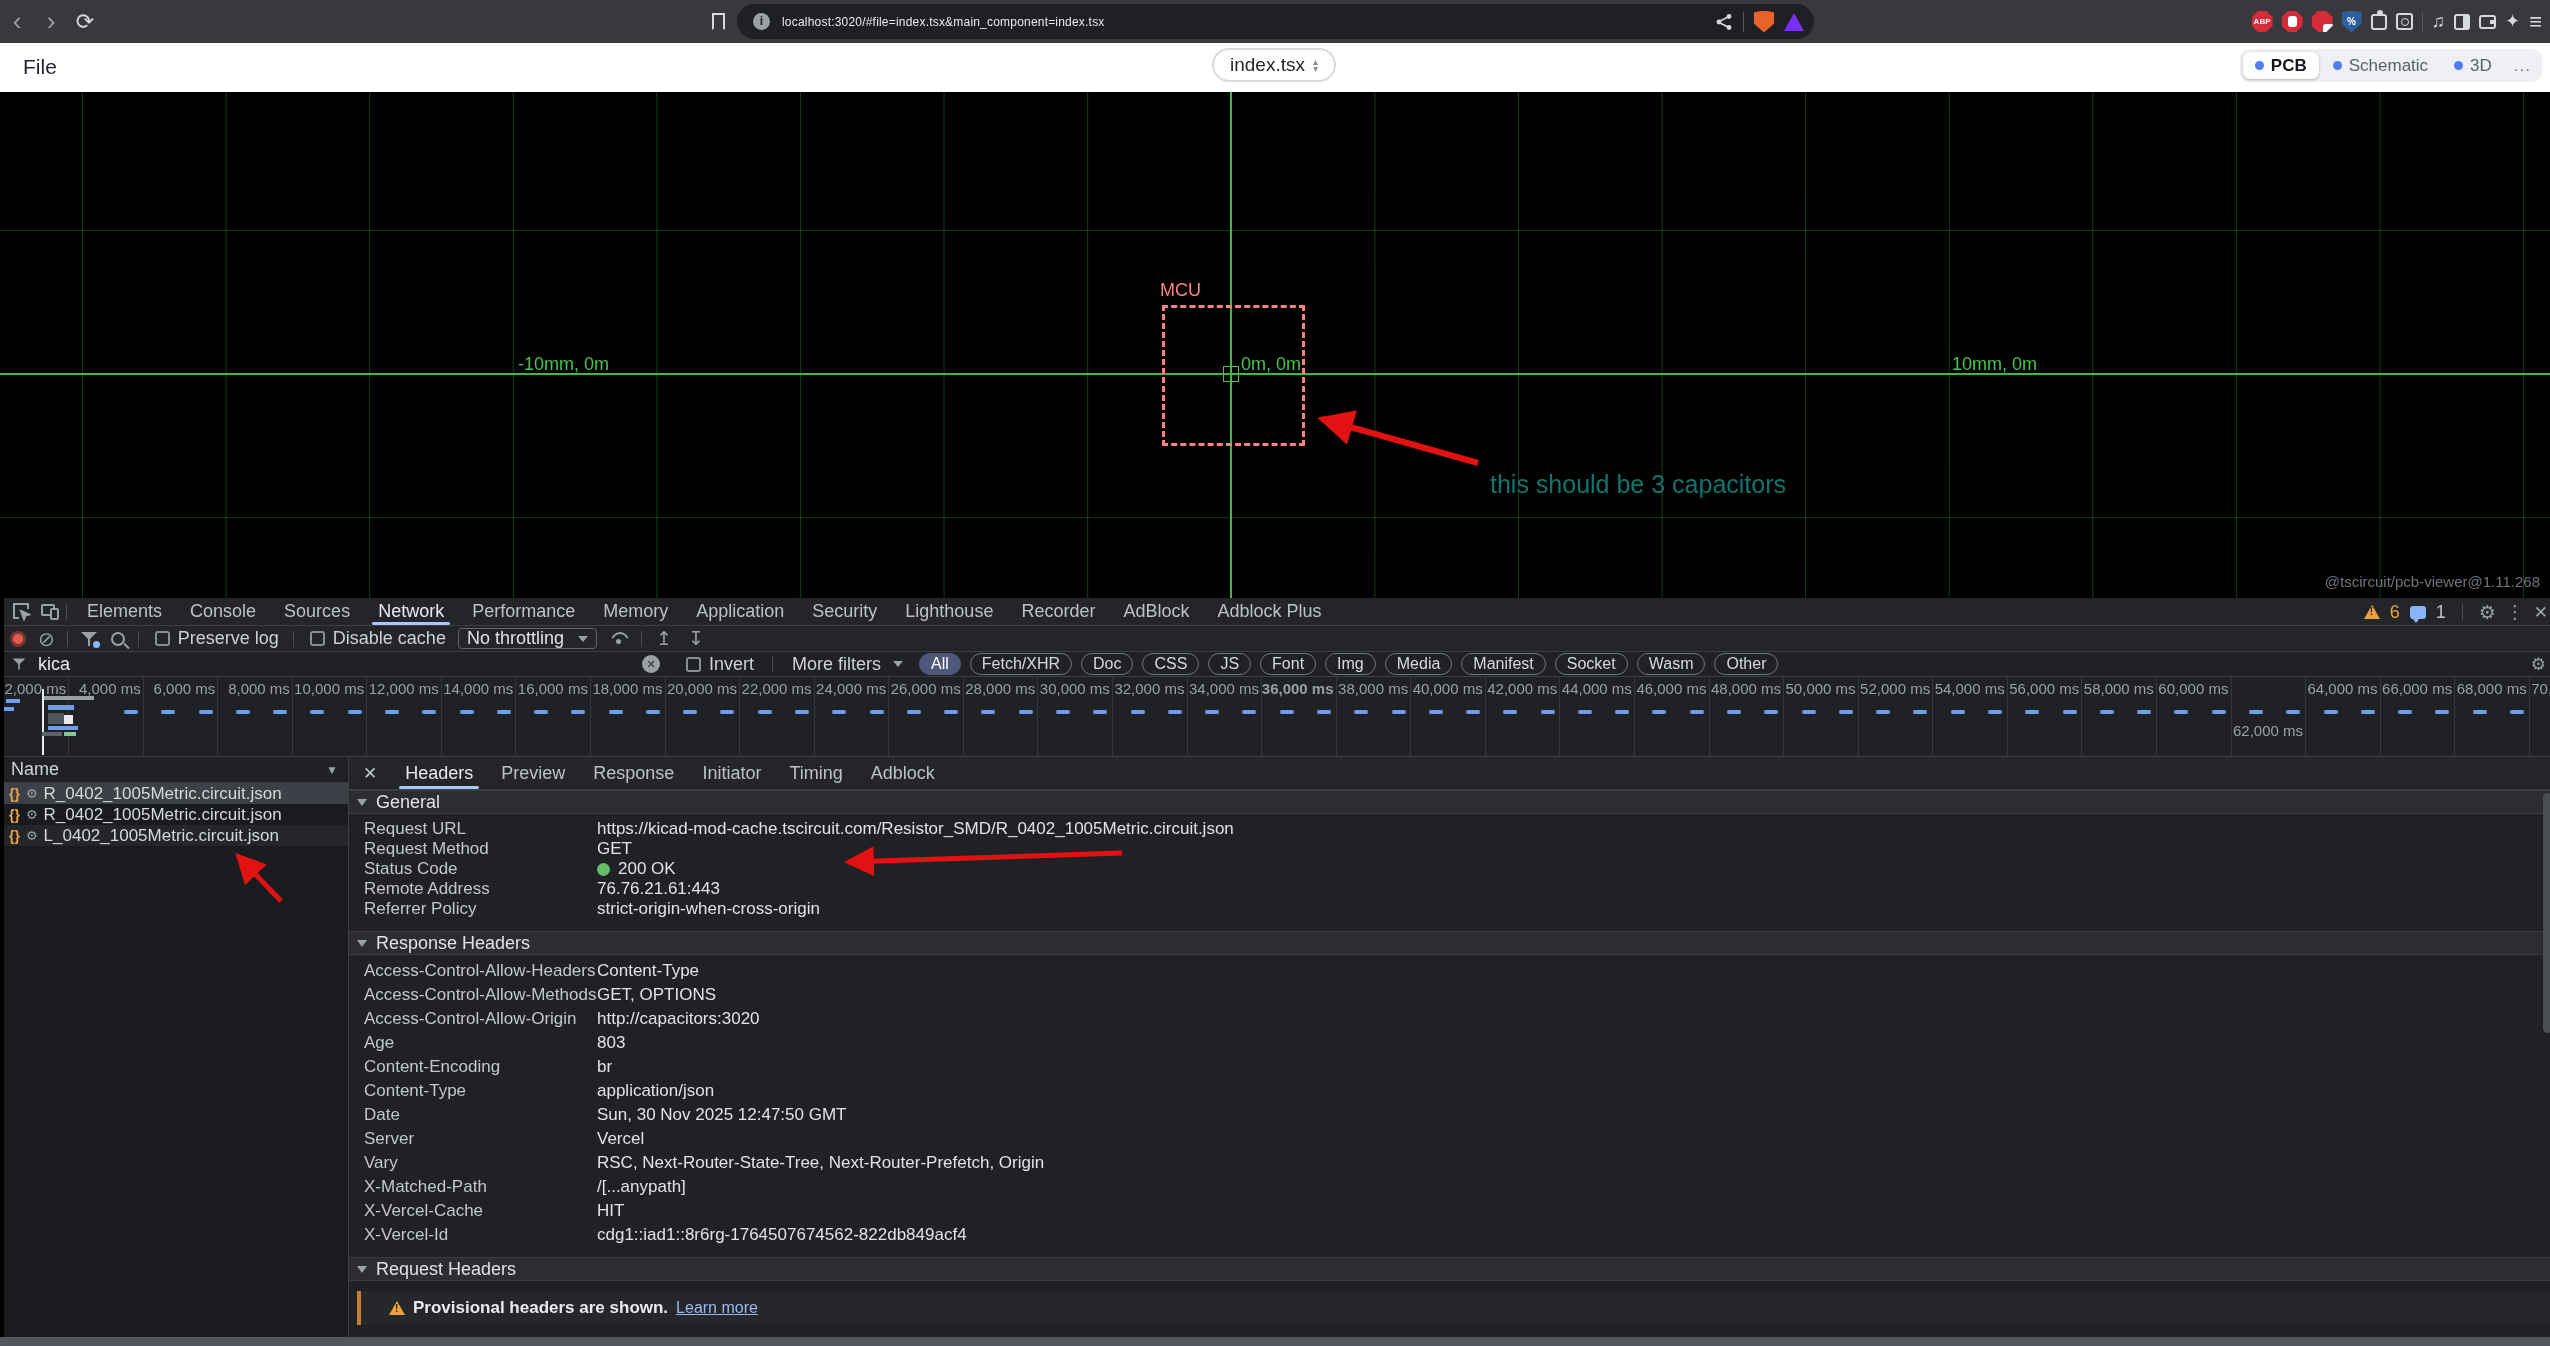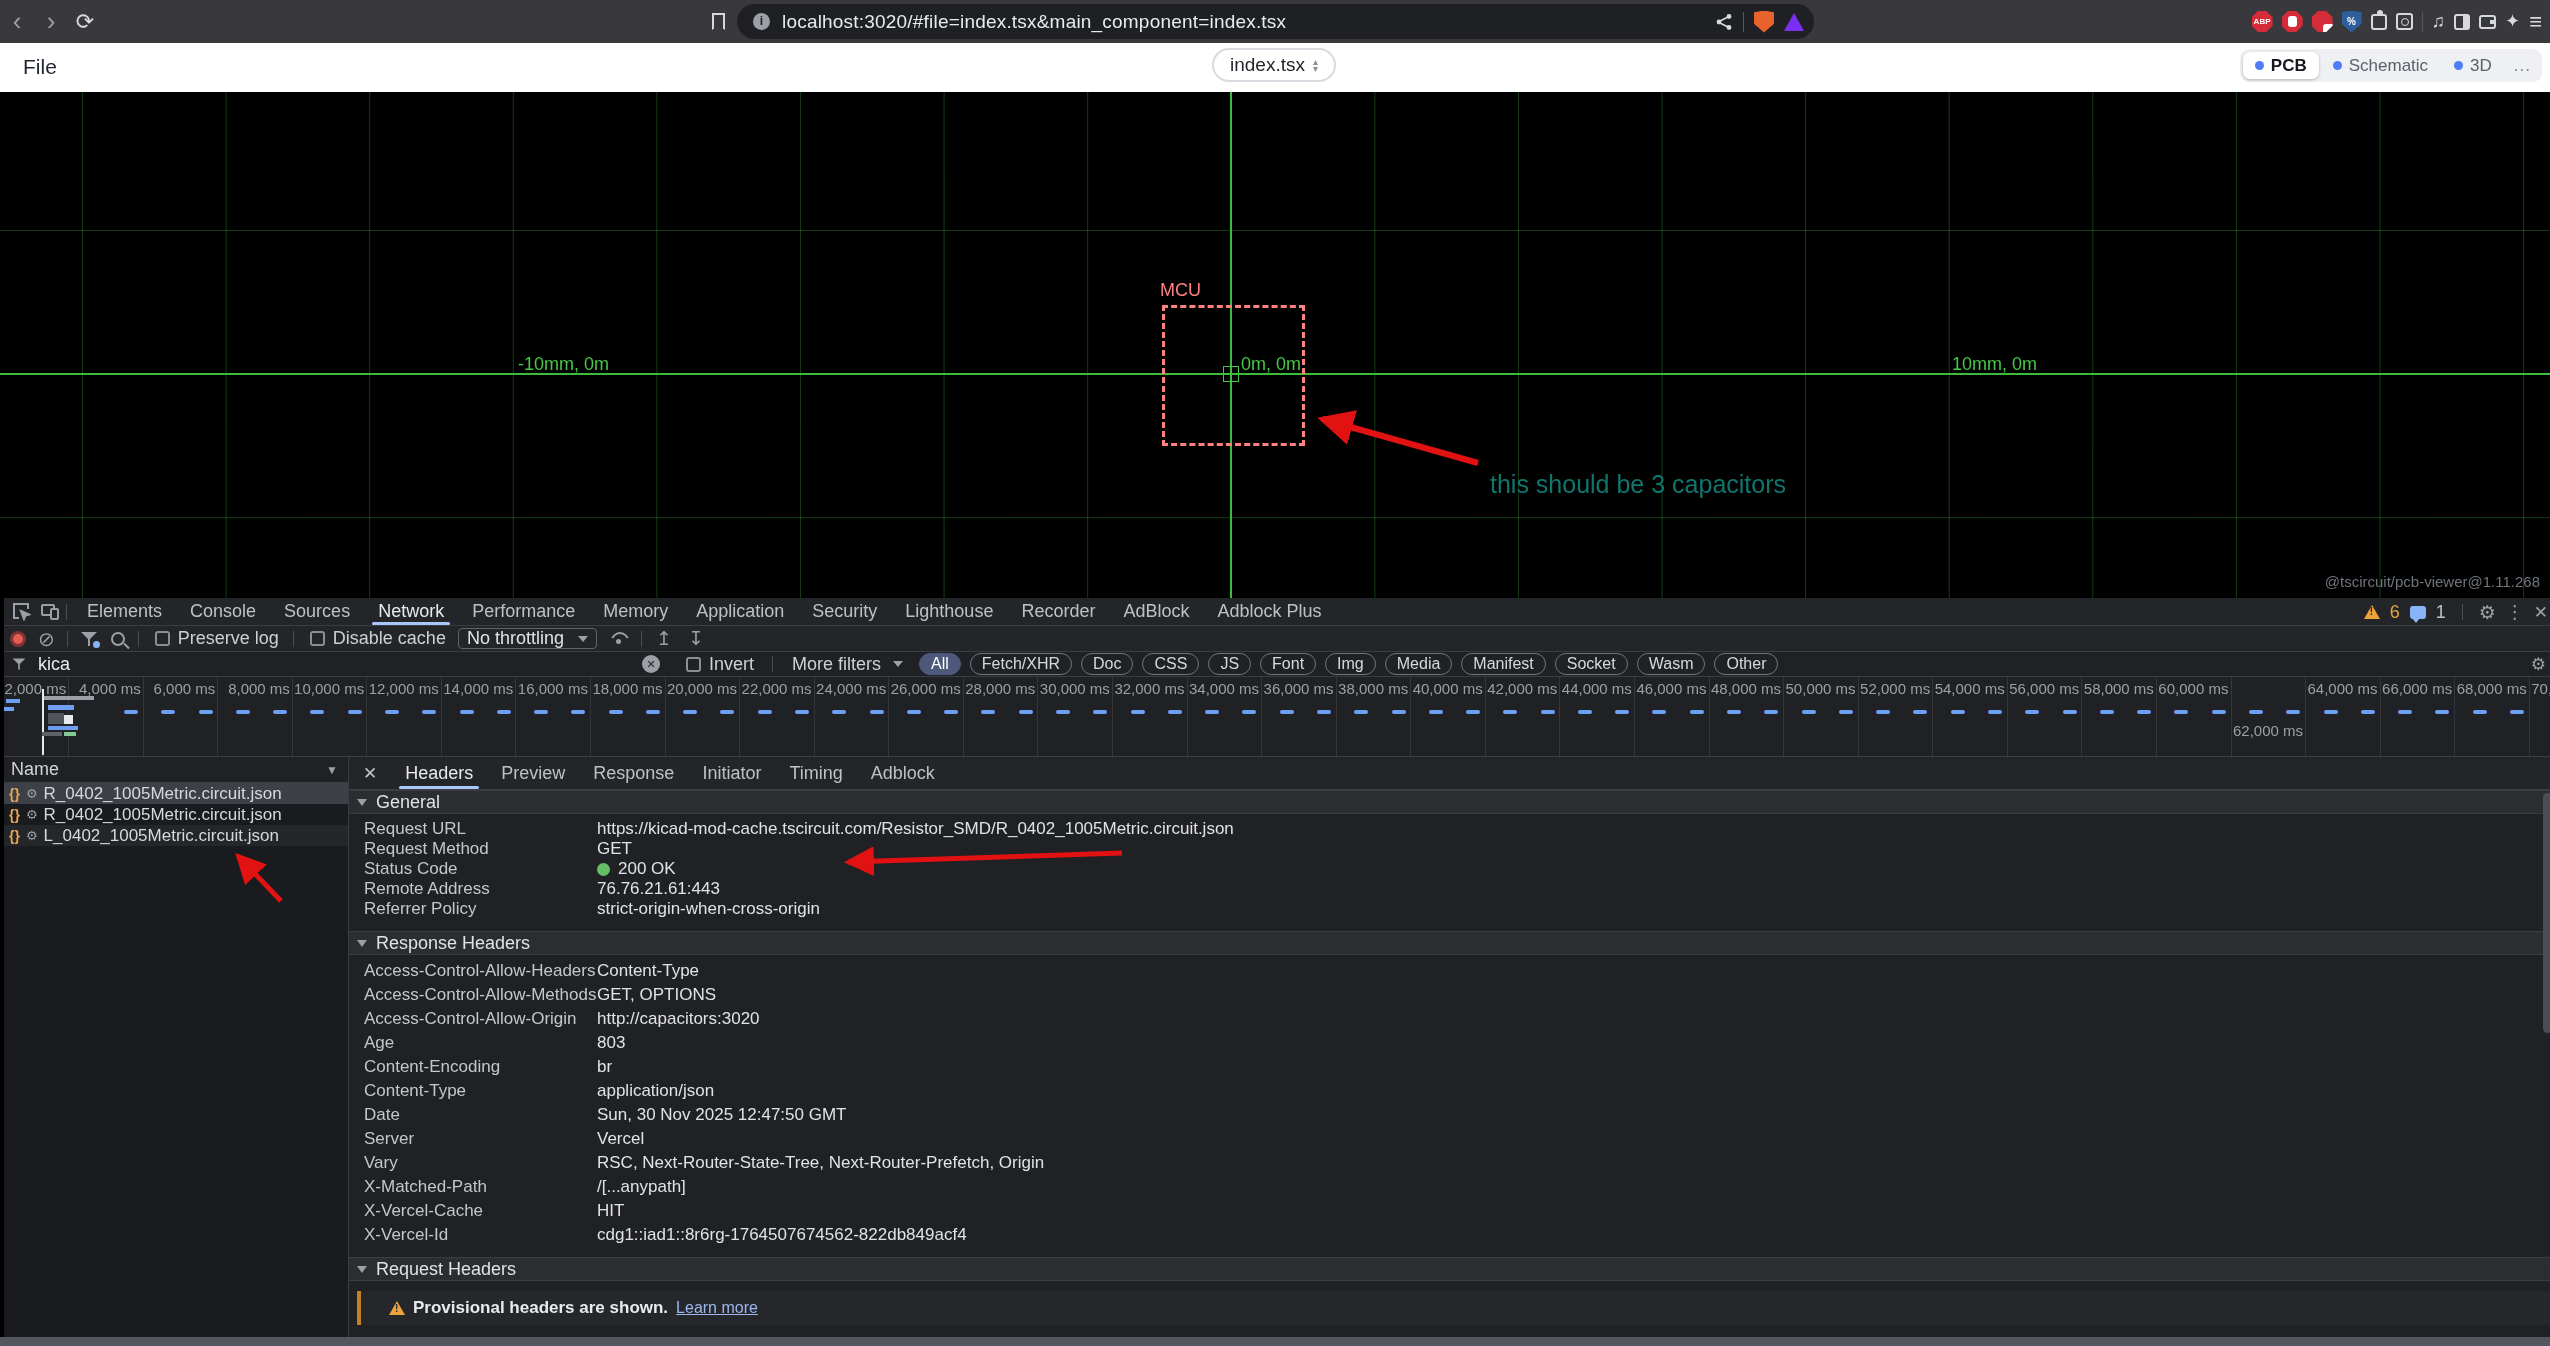--- a/index.html
+++ b/index.html
@@ -10,21 +10,21 @@
   #browser-bar { position:absolute; left:0; top:0; width:2550px; height:43px; background:#39393d; display:flex; align-items:center; }
   .nav-btn { width:34px; text-align:center; font-size:26px; color:#9aa0a6; line-height:43px; }
   .nav-btn.lit { color:#d7dadd; font-size:22px; }
   .bm-icon { width:13px; height:17px; margin-left:610px; border:2px solid #d7dadd; border-bottom:none;
              clip-path:polygon(0 0,100% 0,100% 100%,50% 70%,0 100%); background:transparent; position:relative; }
   .bm-icon::after{content:"";position:absolute;left:0;top:0;width:9px;height:13px;background:#39393d;clip-path:polygon(0 0,100% 0,100% 100%,50% 62%,0 100%);}
   #url-pill { position:absolute; left:737px; top:4px; width:1077px; height:35px; background:#1f2023; border-radius:18px;
               display:flex; align-items:center; color:#e8eaed; }
   .info-ic { width:17px;height:17px;border-radius:50%;background:#9aa0a6;color:#1f2023;font-size:12px;font-weight:bold;
              text-align:center;line-height:17px;margin:0 12px 0 16px;}
-  #url-text { font-size:19px; letter-spacing:.2px; }
+  #url-text { font-size:12px; letter-spacing:.2px; }
   .pill-right { position:absolute; right:10px; top:0; height:35px; display:flex; align-items:center; gap:10px; }
   .share-ic  { width:18px;height:18px; }
   .vsep { width:1px; height:20px; background:#55585c; }
   .shield { width:20px;height:22px;background:#e8622c;clip-path:polygon(0 8%,50% 0,100% 8%,100% 60%,50% 100%,0 60%); }
   .rewards { width:0;height:0;border-left:10px solid transparent;border-right:10px solid transparent;border-bottom:18px solid #7b2ff2; position:relative;}
   .ext-row { position:absolute; right:8px; top:0; height:43px; display:flex; align-items:center; gap:9px; }
   .oct { width:21px;height:21px;clip-path:polygon(30% 0,70% 0,100% 30%,100% 70%,70% 100%,30% 100%,0 70%,0 30%);
          background:#d62c3a;color:#fff;font-size:8px;font-weight:bold;display:flex;align-items:center;justify-content:center;}
   .oct.hand::after{content:"";width:9px;height:11px;background:#fff;border-radius:3px;}
   .badge5 { position:relative; }
@@ -379,21 +379,21 @@
       <span class="tl-label" style="left: 958.84px;">26,000 ms</span>
       <div class="tl-div" style="left: 1033.41px;"></div>
       <span class="tl-label" style="left: 1033.41px;">28,000 ms</span>
       <div class="tl-div" style="left: 1107.98px;"></div>
       <span class="tl-label" style="left: 1107.98px;">30,000 ms</span>
       <div class="tl-div" style="left: 1182.55px;"></div>
       <span class="tl-label" style="left: 1182.55px;">32,000 ms</span>
       <div class="tl-div" style="left: 1257.12px;"></div>
       <span class="tl-label" style="left: 1257.12px;">34,000 ms</span>
       <div class="tl-div" style="left: 1331.69px;"></div>
-      <span class="tl-label" style="left: 1331.69px;">36,000 ms</span>
+      <span class="tl-label" style="left: 1331.69px; font-weight: bold;">36,000 ms</span>
       <div class="tl-div" style="left: 1406.26px;"></div>
       <span class="tl-label" style="left: 1406.26px;">38,000 ms</span>
       <div class="tl-div" style="left: 1480.83px;"></div>
       <span class="tl-label" style="left: 1480.83px;">40,000 ms</span>
       <div class="tl-div" style="left: 1555.4px;"></div>
       <span class="tl-label" style="left: 1555.4px;">42,000 ms</span>
       <div class="tl-div" style="left: 1629.97px;"></div>
       <span class="tl-label" style="left: 1629.97px;">44,000 ms</span>
       <div class="tl-div" style="left: 1704.54px;"></div>
       <span class="tl-label" style="left: 1704.54px; text-align: right;">46,000 ms</span>

